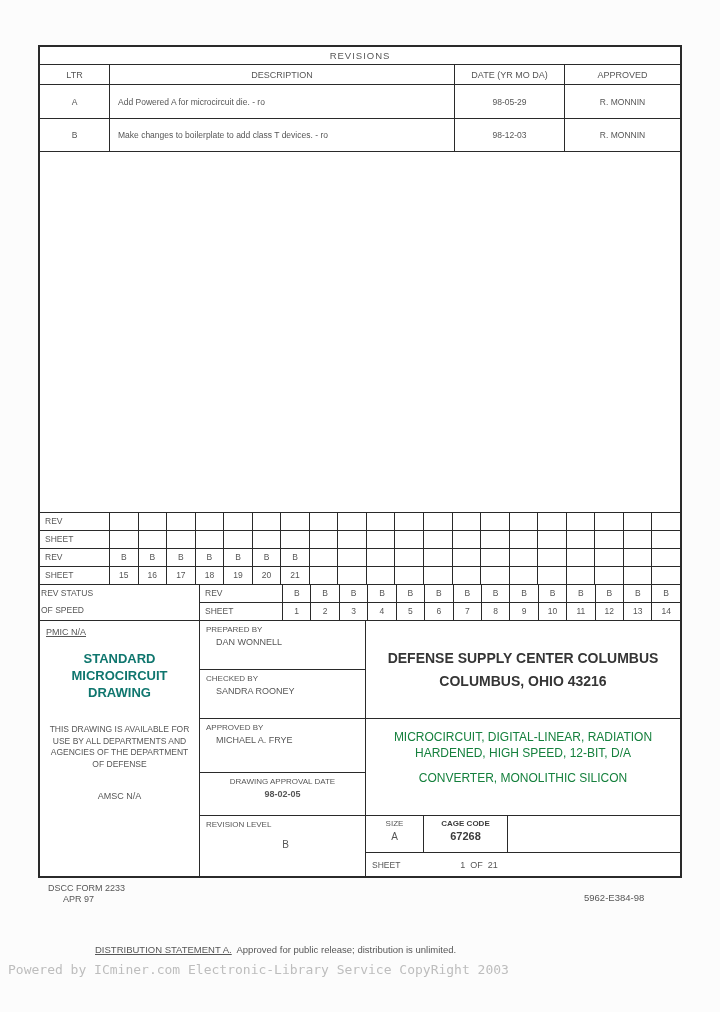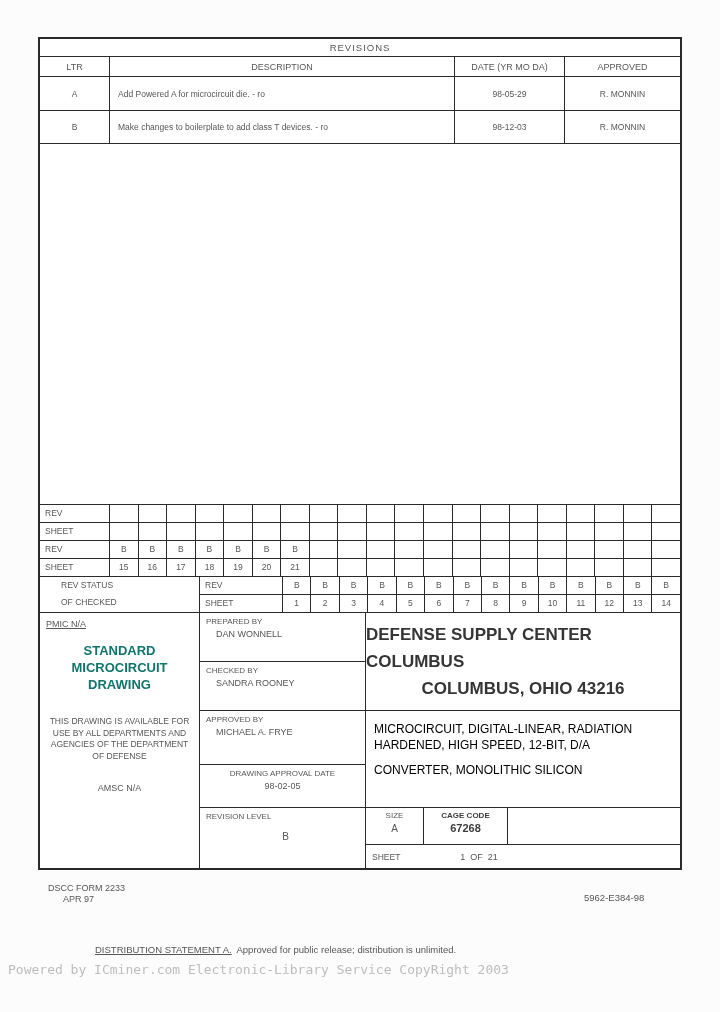--- a/index.html
+++ b/index.html
@@ -1,19 +1,19 @@
 <!DOCTYPE html>
 <html><head>
 <meta charset="utf-8">
 <style>
   * { margin:0; padding:0; box-sizing:border-box; }
   html,body { width:720px; height:1012px; }
   body { background:#fcfcfc; font-family:"Liberation Sans", sans-serif; color:#565656; position:relative; overflow:hidden; }
 
-  .doc { position:absolute; left:38px; top:37px; width:644px; height:833px; border:2px solid #2a2a2a; background:#fff; }
+  .doc { position:absolute; left:38px; top:45px; width:644px; height:833px; border:2px solid #2a2a2a; background:#fff; }
 
   .rev-title { height:18px; border-bottom:1px solid #2a2a2a; text-align:center; font-size:9.5px; line-height:17px; letter-spacing:1px; }
 
   .row { display:flex; border-bottom:1px solid #2a2a2a; }
   .c { border-right:1px solid #2a2a2a; display:flex; align-items:center; justify-content:center; font-size:9px; }
   .c.last { border-right:none; }
   .w-ltr { width:70px; } .w-desc { width:345px; } .w-date { width:110px; } .w-appr { width:115px;text-align:center; }
   .hdr { height:20px; }
   .h34 { height:34px; } .h33 { height:33px; }
   .rrow .c { font-size:8.5px; }
@@ -21,48 +21,48 @@
 
   .empty { height:361px; border-bottom:1px solid #2a2a2a; }
 
   .grow { display:flex; height:18px; border-bottom:1px solid #2a2a2a; }
   .glabel { width:70px; border-right:1px solid #2a2a2a; font-size:8.5px; line-height:17px; padding-left:5px; }
   .gcells { flex:1; display:flex; }
   .gc { flex:1; border-right:1px solid #2a2a2a; text-align:center; font-size:8.5px; line-height:17px; overflow:hidden; }
   .gc:last-child { border-right:none; }
 
   .status { display:flex; height:36px; border-bottom:1px solid #2a2a2a; }
-  .status-label { width:160px; border-right:1px solid #2a2a2a; font-size:8.5px; line-height:17px; padding-left:21px; }
+  .status-label { width:160px; border-right:1px solid #2a2a2a; font-size:8.5px; line-height:17px; padding-left:1px; }
   .status-right { flex:1; display:flex; flex-direction:column; }
   .srow { display:flex; height:18px; }
   .srow.first { border-bottom:1px solid #2a2a2a; }
   .srow:last-child .gc { line-height:16px; }
   .ssub { width:83px; border-right:1px solid #2a2a2a; font-size:8.5px; line-height:17px; padding-left:5px; }
   .scells { flex:1; display:flex; }
 
   .bottom { display:flex; height:255px; }
   .bleft { width:160px; border-right:1px solid #2a2a2a; display:flex; flex-direction:column; align-items:center; }
   .pmic { align-self:flex-start; font-size:9px; padding:6px 0 0 6px;text-decoration:underline; }
   .smd { font-weight:bold; font-size:13px; color:#0f766e; text-align:center; width:124px; margin-top:14px; line-height:1.3; }
   .avail { font-size:8.5px; text-align:center; width:142px; margin-top:22px; line-height:1.4; }
   .amsc { font-size:9px; margin-top:20px; }
 
   .bmid { width:166px; border-right:1px solid #2a2a2a; display:flex; flex-direction:column; }
   .mcell { border-bottom:1px solid #2a2a2a; padding:4px 0 12px 6px; }
   .mcell .lbl { font-size:8px; }
   .mcell .val { font-size:9px; margin:3px 0 0 10px; }
   .m1 { height:49px; } .m2 { height:49px; } .m3 { height:54px; }
   .m4 { height:43px; text-align:center; padding-left:0; }
-  .m4 .val { margin:3px 0 0 0; }
+  .m4 .val { margin:3px 0 0 0;font-weight:bold; }
   .m5 { height:60px; border-bottom:none; }
   .m5 .val { font-size:10px; text-align:center; margin:10px 0 0 0; }
 
   .bright { width:314px; display:flex; flex-direction:column; }
-  .dscc { height:98px; border-bottom:1px solid #2a2a2a; display:flex; flex-direction:column; justify-content:center; align-items:center; font-weight:bold; font-size:17px; color:#353535; line-height:1.6; }
-  .titlecell { height:97px; border-bottom:1px solid #2a2a2a; padding:10px 8px 0 8px; font-size:12px; color:#000000; line-height:1.35; }
+  .dscc { height:98px; border-bottom:1px solid #2a2a2a; display:flex; flex-direction:column; justify-content:center; align-items:center; font-weight:bold; font-size:14px; color:#353535; line-height:1.6; }
+  .titlecell { height:97px; border-bottom:1px solid #2a2a2a; padding:10px 8px 0 8px; font-size:12px; color:#15803d; line-height:1.35;text-align:center; }
   .titlecell .t2 { margin-top:9px; }
   .numrow { height:37px; border-bottom:1px solid #2a2a2a; display:flex; }
   .sizec { width:58px; border-right:1px solid #2a2a2a; text-align:center; padding-top:3px; }
   .sizec .lbl { font-size:8px; }
   .sizec .val { font-size:10px; margin-top:3px; }
   .cagec { width:84px; border-right:1px solid #2a2a2a; text-align:center; padding-top:3px; }
   .cagec .lbl { font-size:8px; font-weight:bold; color:#3c3c3c; }
   .cagec .val { font-size:11px; font-weight:bold; color:#3c3c3c; margin-top:2px; }
   .dwgc { flex:1; display:flex; align-items:center; justify-content:center; font-weight:bold; font-size:13px; color:#333; }
   .sheetrow { flex:1; display:flex; align-items:center; font-size:8.5px; padding-left:6px; }
@@ -205,21 +205,21 @@
         <div class="gc"></div>
         <div class="gc"></div>
         <div class="gc"></div>
         <div class="gc"></div>
     </div>
   </div>
 
   <div class="status">
     <div class="status-label">
       <div>REV STATUS</div>
-      <div>OF CHECKED</div>
+      <div>OF SPEED</div>
     </div>
     <div class="status-right">
       <div class="srow first">
         <div class="ssub">REV</div>
         <div class="scells">
           <div class="gc">B</div>
             <div class="gc">B</div>
             <div class="gc">B</div>
             <div class="gc">B</div>
             <div class="gc">B</div>

